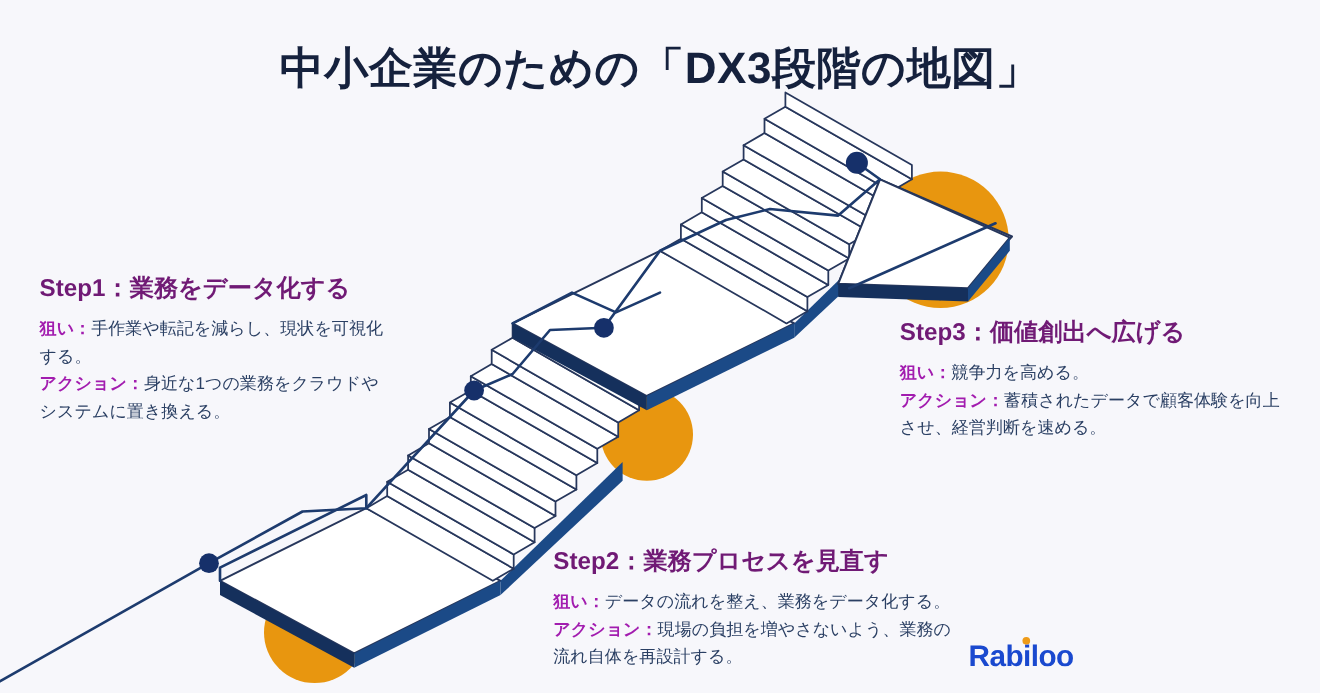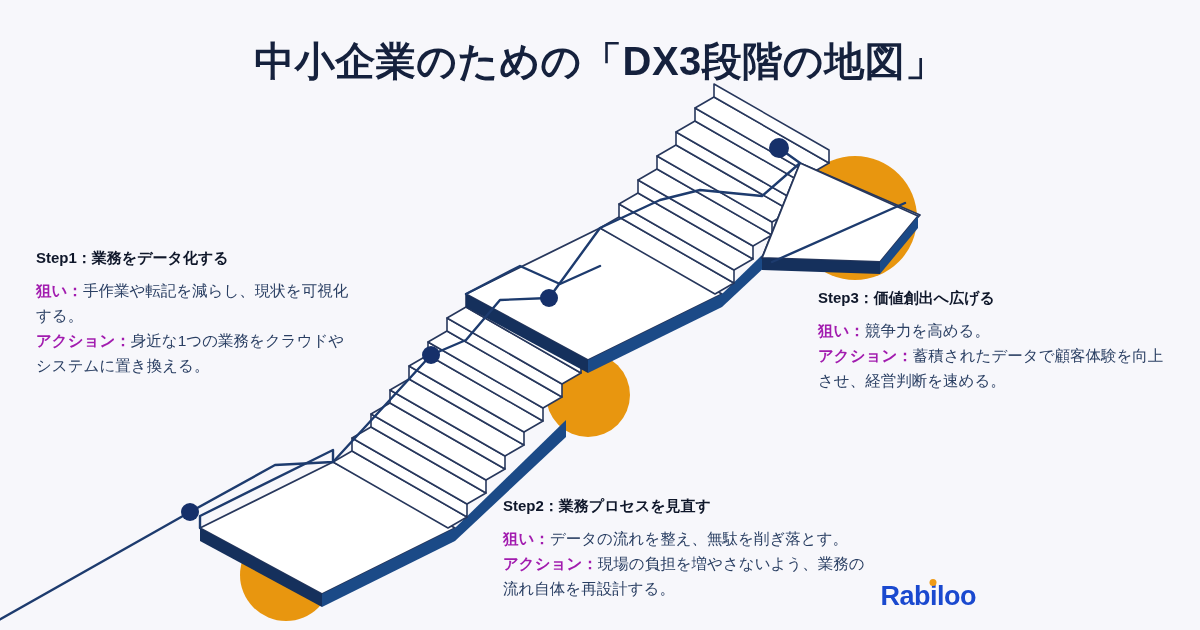--- a/index.html
+++ b/index.html
@@ -46,23 +46,23 @@
     z-index: 6;
     white-space: nowrap;
   }
 
   
   .step-block {
     position: absolute;
     z-index: 6;
   }
   .step-heading {
-    font-size: 15px;
-    font-weight: bold;
-    color: #0f172a;
+    font-size: 22px;
+    font-weight: bold;
+    color: #701a75;
     margin: 0 0 10px 0;
     line-height: 1.3;
     white-space: nowrap;
   }
   .step-line {
     font-size: 15.5px;
     color: #2a3f63;
     line-height: 1.62;
     margin: 0;
   }
@@ -243,21 +243,21 @@
       <b>狙い：</b><span>手作業や転記を減らし、現状を可視化する。</span>
     </p>
     <p class="step-line">
       <b>アクション：</b><span>身近な1つの業務をクラウドやシステムに置き換える。</span>
     </p>
   </div>
 
   <div class="step-block" id="step2">
     <div class="step-heading">Step2：業務プロセスを見直す</div>
     <p class="step-line">
-      <b>狙い：</b><span>データの流れを整え、無駄を削ぎ落とす。</span>
+      <b>狙い：</b><span>データの流れを整え、業務をデータ化する。</span>
     </p>
     <p class="step-line">
       <b>アクション：</b><span>現場の負担を増やさないよう、業務の流れ自体を再設計する。</span>
     </p>
   </div>
 
   <div class="step-block" id="step3">
     <div class="step-heading">Step3：価値創出へ広げる</div>
     <p class="step-line">
       <b>狙い：</b><span>競争力を高める。</span>

